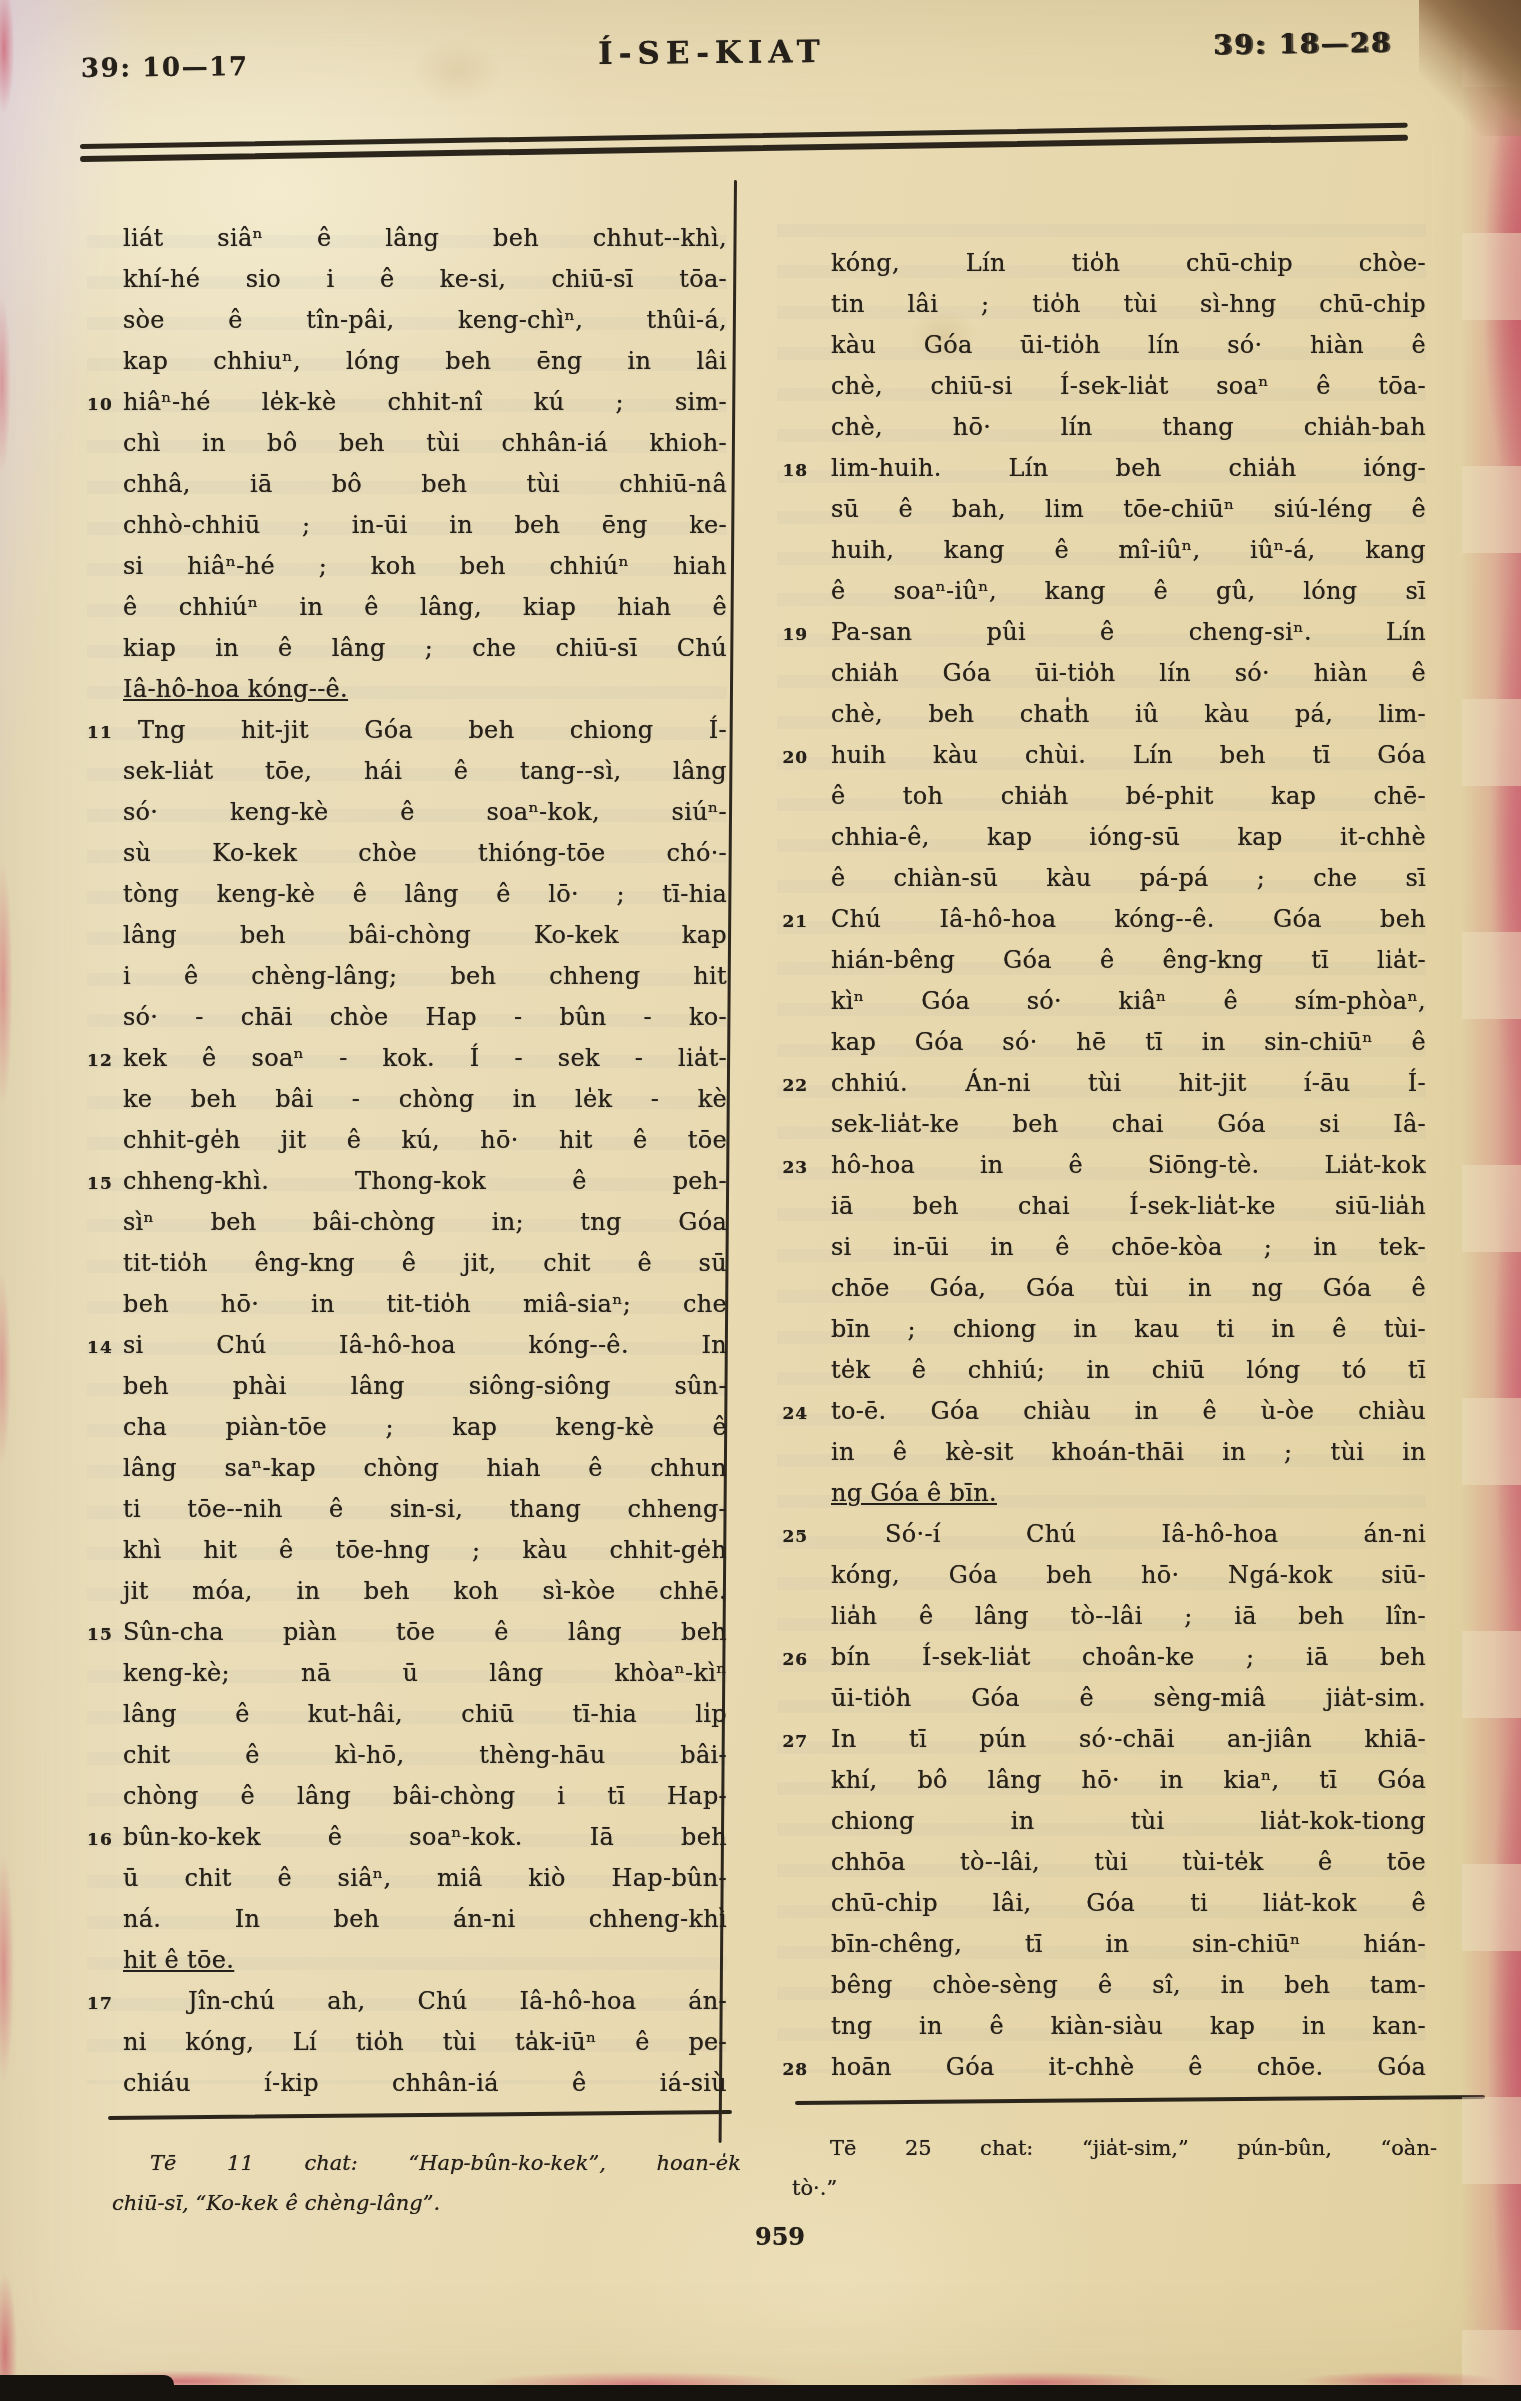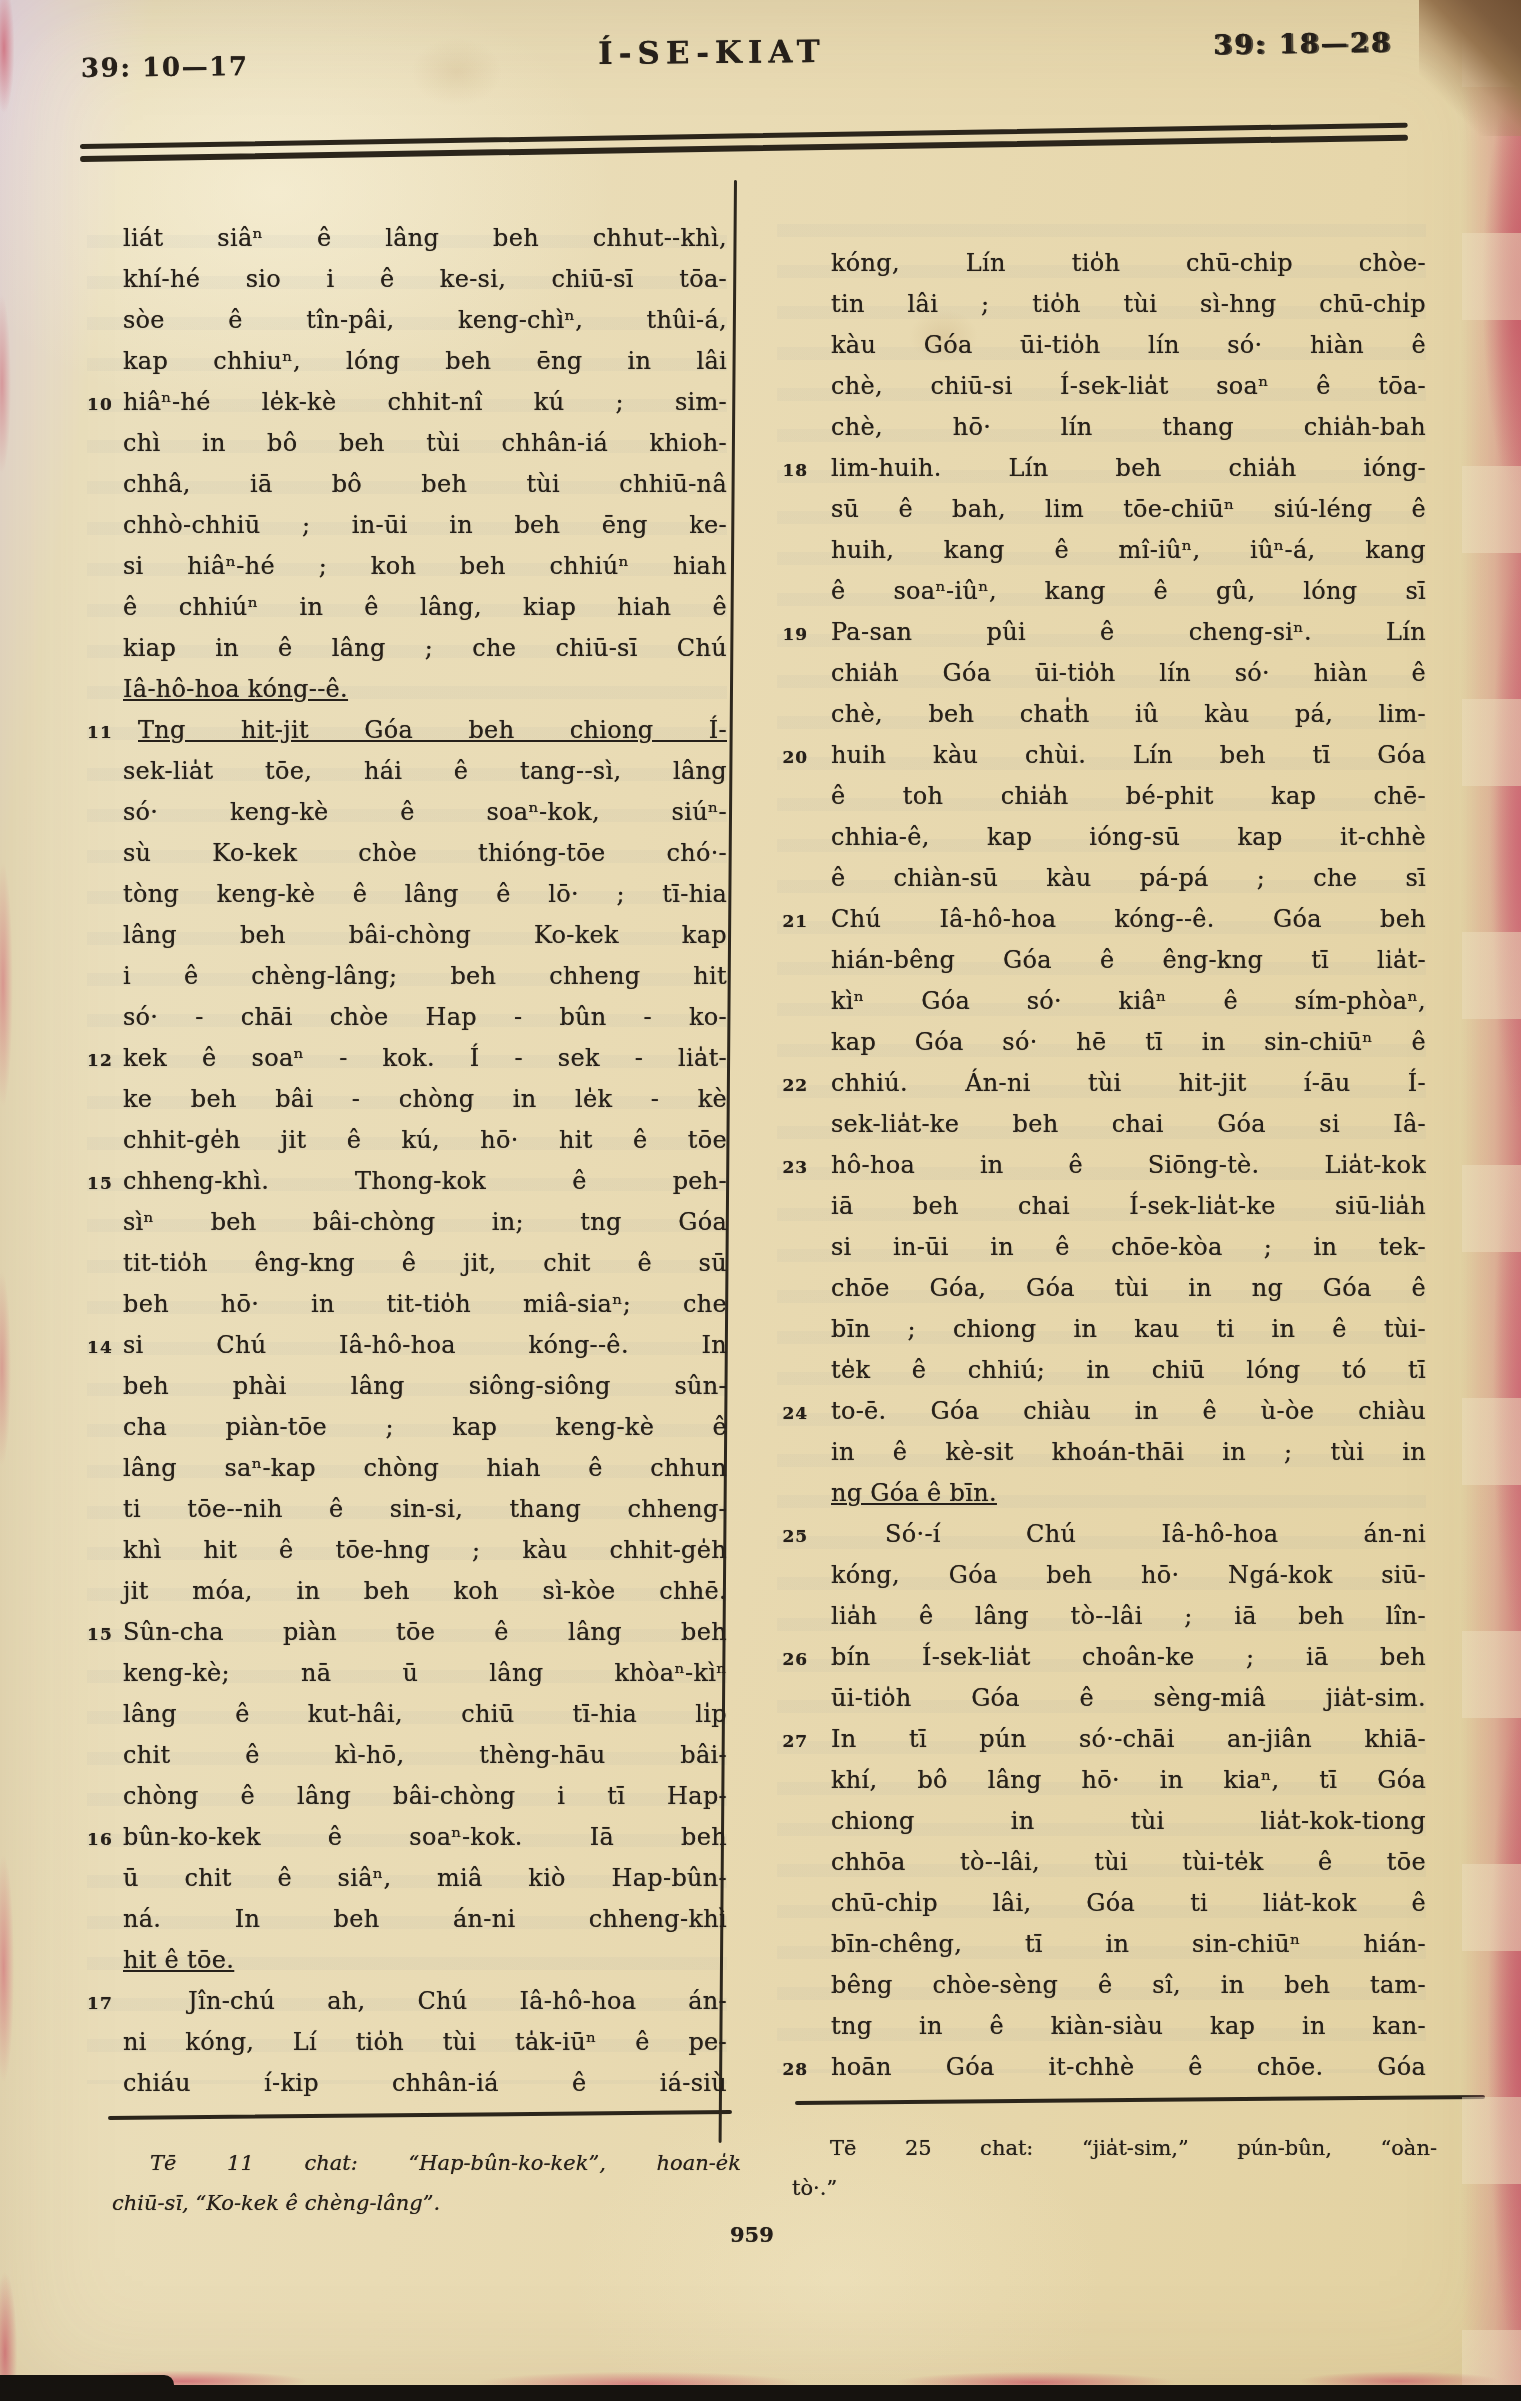--- a/index.html
+++ b/index.html
@@ -47,21 +47,21 @@
   
   .fn-rule{position:absolute;height:4.3px;background:#2b251b;border-radius:2.2px;}
   .fn-rule-left{left:108px;top:2113px;width:624px;transform:rotate(-0.55deg);}
   .fn-rule-right{left:795px;top:2098px;width:690px;transform:rotate(-0.5deg);}
   .fn{position:absolute;font-size:21px;line-height:40px;}
   .fn-left{left:112px;top:2143px;width:629px;font-style:italic;}
   .fn-right{left:792px;top:2128px;width:645px;}
   .fn .l1{text-align:justify;text-align-last:justify;-moz-text-align-last:justify;text-indent:38px;}
   .fn .l2{text-align:left;}
 
-  .pgnum{position:absolute;left:730px;top:2222px;width:100px;font-size:21px;font-weight:bold;}
+  .pgnum{position:absolute;left:730px;top:2222px;width:100px;text-align:center;font-size:24px;font-weight:bold;}
 
   
   .ghost{position:absolute;pointer-events:none;
          background:repeating-linear-gradient(180deg,transparent 0 17.4px,rgba(110,128,150,0.05) 17.4px 30px,transparent 30px 41px);}
   .ghost-l{left:87px;top:218px;width:640px;height:1866px;}
   .ghost-r{left:777px;top:207px;width:649px;height:1866px;}
   .edge-left{position:absolute;left:0;top:0;width:19.5px;height:2401px;pointer-events:none;background:
       radial-gradient(ellipse 14px 87px at 20% 2%, rgba(205,95,110,0.75), transparent 75%),
       radial-gradient(ellipse 12px 119px at 10% 16%, rgba(205,95,110,0.5), transparent 75%),
       radial-gradient(ellipse 13px 163px at 15% 41%, rgba(210,100,115,0.55), transparent 75%),
@@ -148,21 +148,21 @@
       <div class="line">
         <span class="vnum"></span>
         <span class="ltext">kiap in ê lâng ; che chiū-sī Chú</span>
       </div>
       <div class="line">
         <span class="vnum"></span>
         <span class="ltext endline">Iâ-hô-hoa kóng--ê.</span>
       </div>
       <div class="line">
         <span class="vnum">11</span>
-        <span class="ltext" style="text-indent: 15px; text-decoration: underline;">Tng hit-jit Góa beh chiong Í-</span>
+        <span class="ltext" style="text-indent: 15px;">Tng hit-jit Góa beh chiong Í-</span>
       </div>
       <div class="line">
         <span class="vnum"></span>
         <span class="ltext">sek-lia̍t tōe, hái ê tang--sì, lâng</span>
       </div>
       <div class="line">
         <span class="vnum"></span>
         <span class="ltext">só· keng-kè ê soaⁿ-kok, siúⁿ-</span>
       </div>
       <div class="line">

